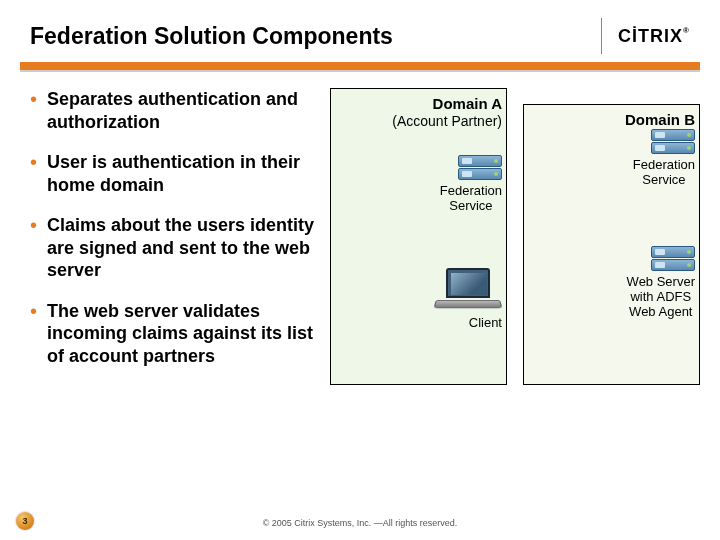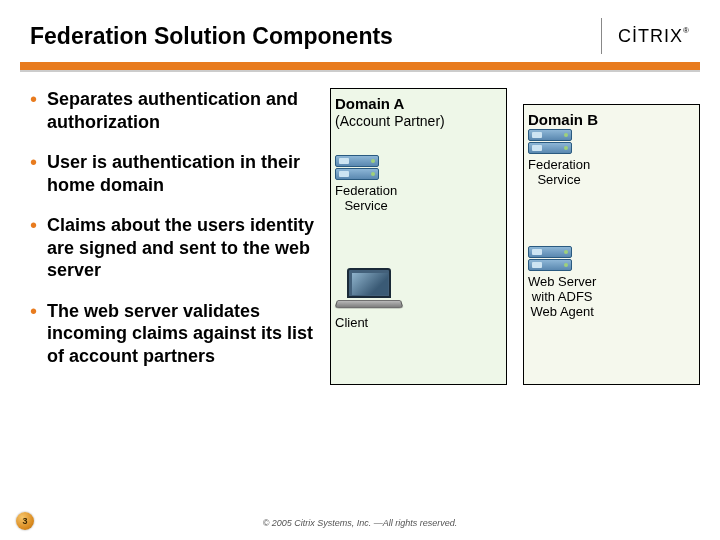--- a/index.html
+++ b/index.html
@@ -1,45 +1,45 @@
 <!DOCTYPE html>
 <html><head>
 <meta charset="utf-8">
 <style>
   * { margin: 0; padding: 0; box-sizing: border-box; }
   body { width: 720px; height: 540px; background: #fff; font-family: Arial, sans-serif; position: relative; overflow: hidden; }
   .slide { width: 100%; height: 100%; position: relative; }
   .title-row { display: flex; align-items: center; padding: 18px 30px 8px 30px; }
   .title { font-size: 23px; font-weight: bold; color: #000; flex: 1; }
   .logo-divider { width: 1px; height: 36px; background: #888; margin-right: 16px; }
-  .logo { font-size: 18px; font-weight: normal; letter-spacing: 1px; color: #000; text-align: center; }
+  .logo { font-size: 18px; font-weight: bold; letter-spacing: 1px; color: #000; text-align: center; }
   .logo sup { font-size: 8px; vertical-align: top; }
   .underline1 { height: 8px; background: #e87b1e; margin: 0 20px 0 20px; }
   .underline2 { height: 2px; background: #ccc; margin: 0 20px 8px 20px; }
   .content { display: flex; padding: 8px 20px 0 30px; }
   .bullets { width: 300px; padding-right: 12px; }
   .bullet-item { display: flex; margin-bottom: 18px; }
   .bullet-dot { color: #e87b1e; font-size: 20px; margin-right: 10px; line-height: 22px; }
   .bullet-text { font-size: 18px; font-weight: bold; color: #000; line-height: 1.25; }
   .diagram { flex: 1; display: flex; gap: 16px; }
-  .domain-box { flex: 1; border: 1.5px solid #000; padding: 6px 4px 12px 4px; display: flex; flex-direction: column; align-items: flex-start; }
+  .domain-box { flex: 1; border: 1.5px solid #000; padding: 6px 4px 12px 4px; display: flex; flex-direction: column; align-items: flex-end; }
   .domain-a { background: #eef7e8; }
   .domain-b { background: #f5f8ed; margin-top: 16px; }
   .domain-title { font-size: 15px; font-weight: bold; text-align: center; line-height: 1.2; }
   .domain-sub { font-size: 14px; text-align: center; margin-bottom: 26px; }
   .servers { display: flex; flex-direction: column; gap: 1px; margin-bottom: 4px; }
   .server { width: 44px; height: 12px; background: linear-gradient(#8db6d6,#5a88b0); border: 1px solid #2a5a80; border-radius: 2px; position: relative; }
   .server::before { content:""; position: absolute; left: 3px; top: 2px; width: 10px; height: 6px; background: #cde4f2; border-radius:1px; }
   .server::after { content:""; position: absolute; right: 3px; top: 3px; width: 4px; height: 4px; background: #9fd07a; border-radius: 50%; }
   .comp-label { font-size: 13px; text-align: center; line-height: 1.15; margin-bottom: 30px; }
   .laptop { width: 68px; height: 44px; position: relative; margin-top: 24px; margin-bottom: 4px; }
   .laptop-screen { position:absolute; top:0; left:12px; width:44px; height:30px; background:#43607a; border:2px solid #1a2a38; border-radius:3px 3px 0 0; }
   .laptop-screen::after { content:""; position:absolute; top:3px; left:3px; width:36px; height:22px; background: linear-gradient(135deg,#8fb3cc 0%,#3a5a75 70%); }
   .laptop-base { position:absolute; bottom:0; left:2px; width:64px; height:12px; background: linear-gradient(#bcbcbc,#7a7a7a); border:1px solid #555; border-radius:2px 2px 4px 4px; transform: perspective(120px) rotateX(50deg); transform-origin: top; }
-  .footer { position: absolute; bottom: 12px; left: 0; right: 0; text-align: center; font-size: 9px; color: #555; font-style: italic; }
+  .footer { position: absolute; bottom: 12px; left: 0; right: 0; text-align: center; font-size: 9px; color: #555; }
   .page-badge { position: absolute; bottom: 10px; left: 16px; width: 18px; height: 18px; background: radial-gradient(circle at 35% 30%, #f6c56a, #d98a1f 65%, #a9670f); border-radius: 50%; font-size: 9px; font-weight: bold; color:#3a2600; display:flex; align-items:center; justify-content:center; box-shadow: 0 0 2px rgba(0,0,0,0.4); }
   .spacer-b { height: 28px; }
 </style>
 </head>
 <body>
 
 <div class="slide">
   <div class="title-row">
     <div class="title">Federation Solution Components</div>
     <div class="logo-divider"></div>

